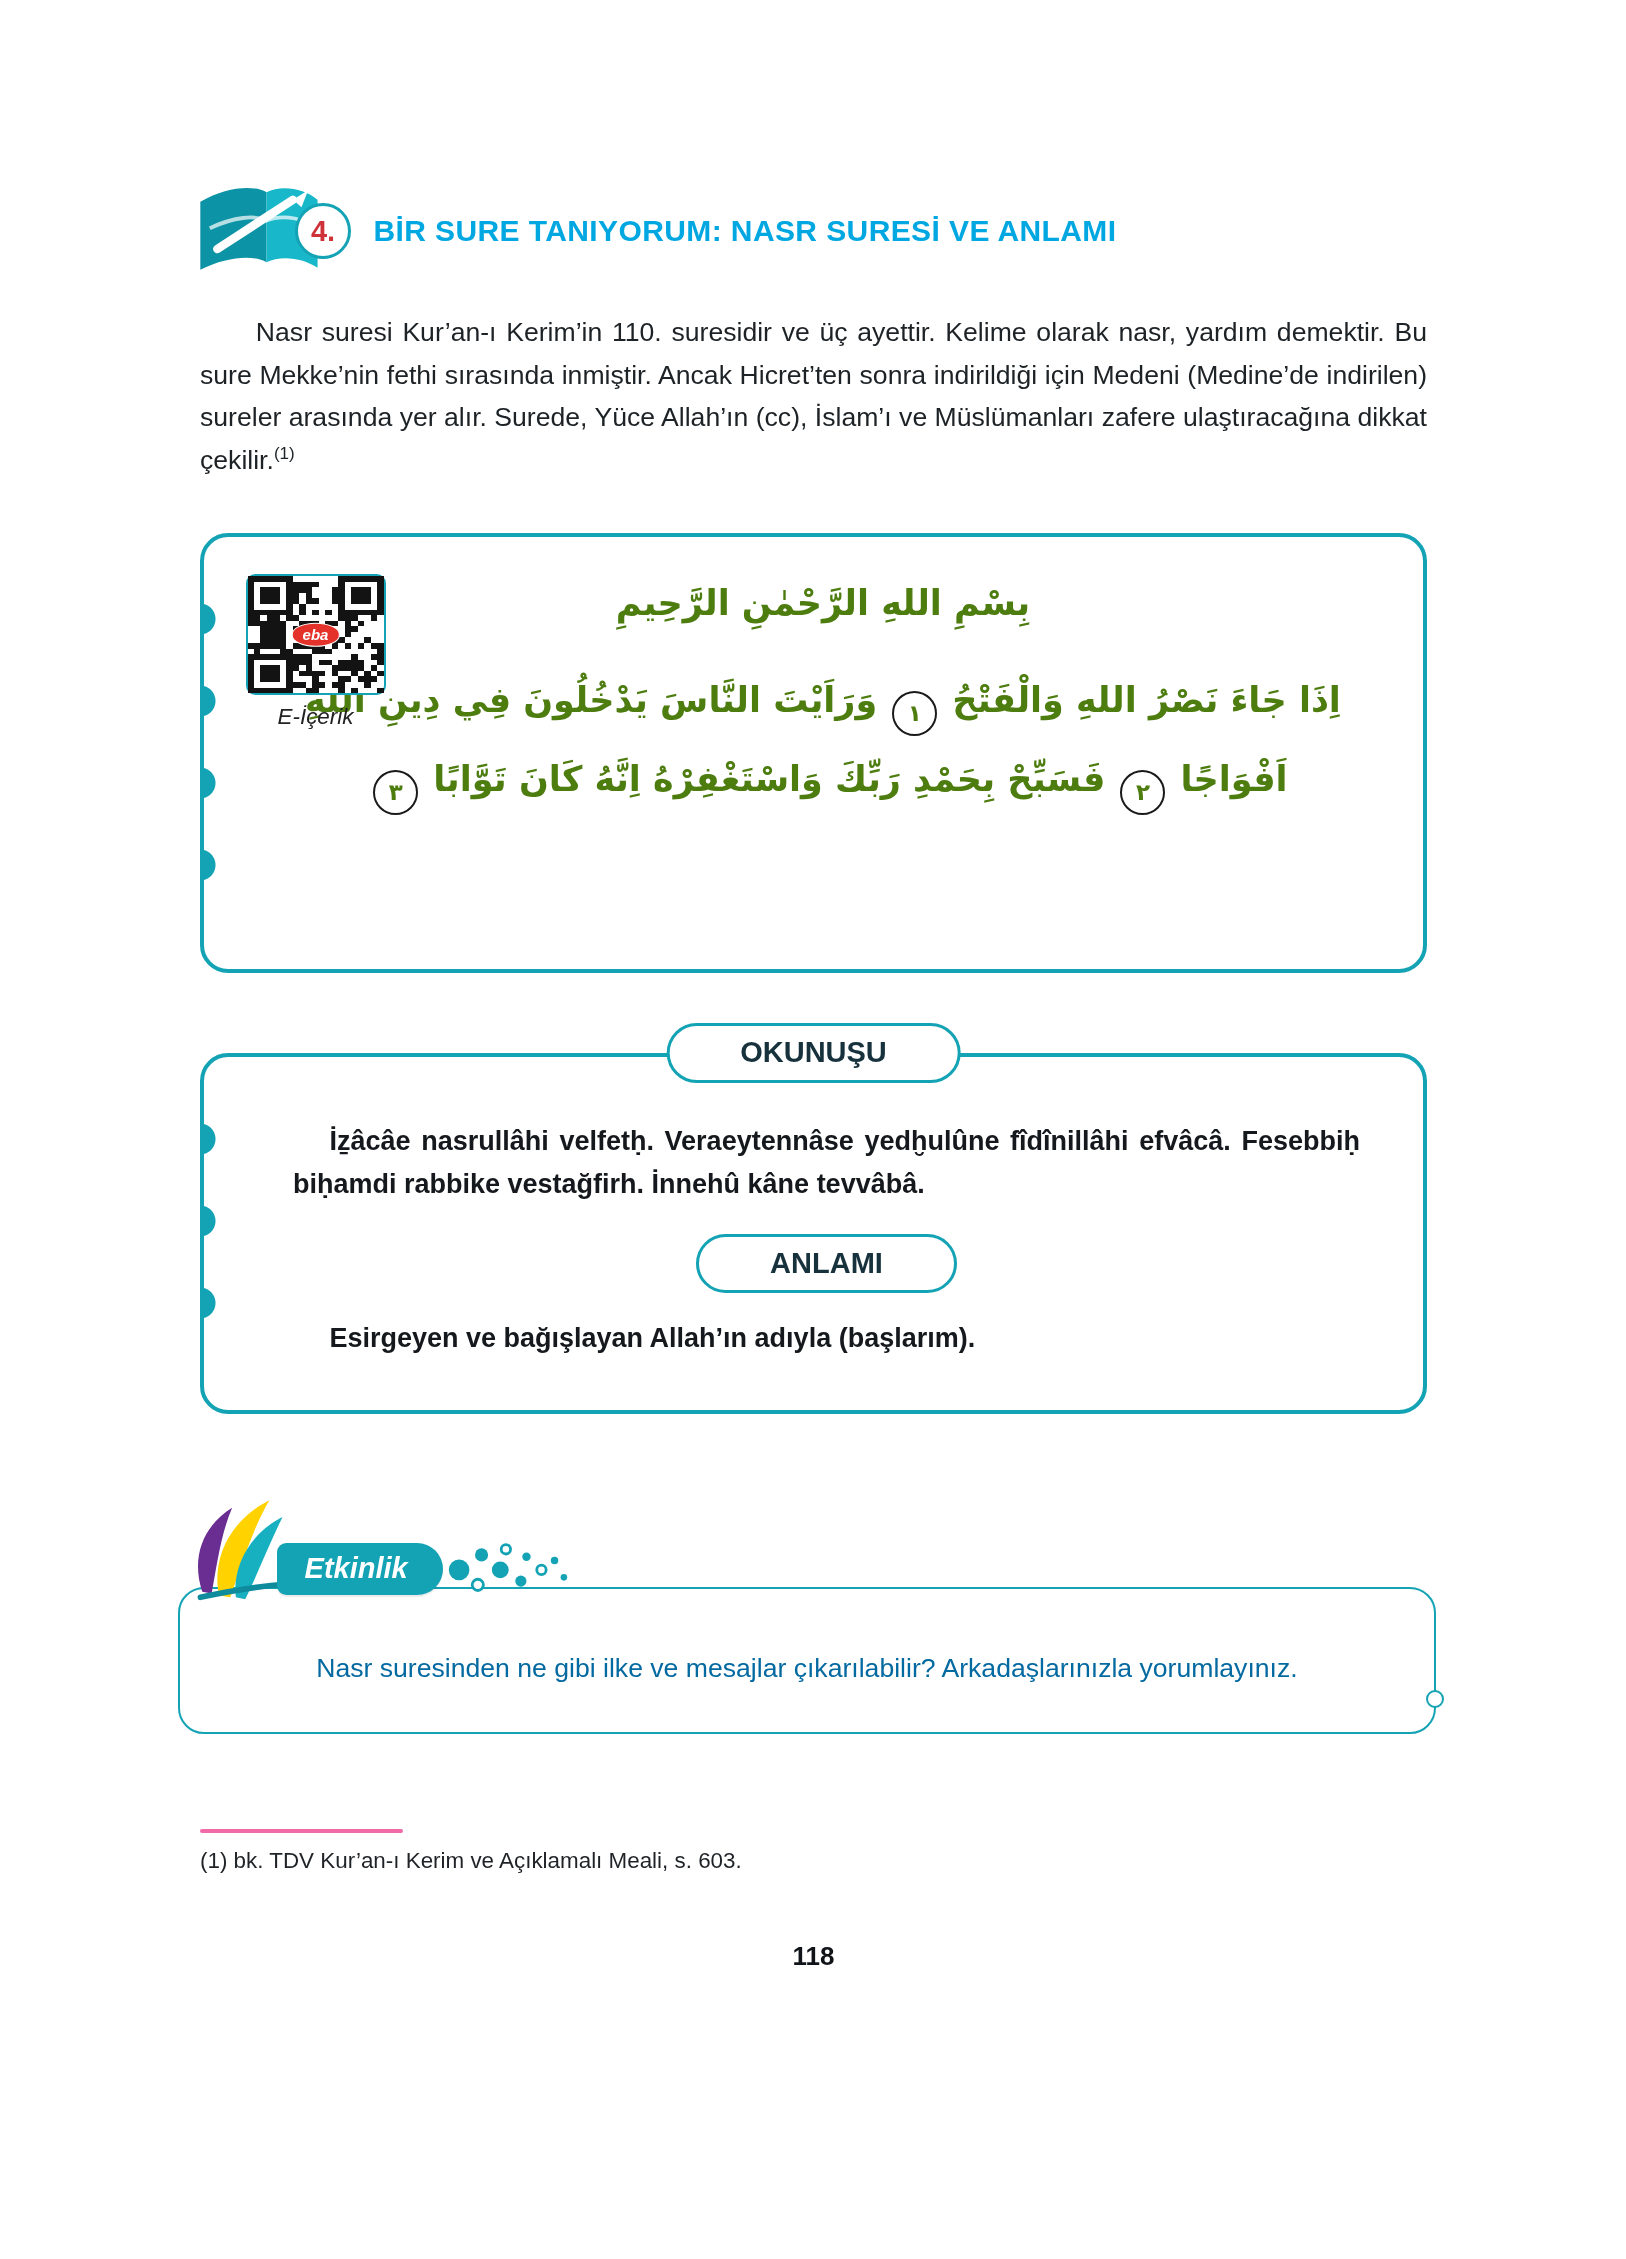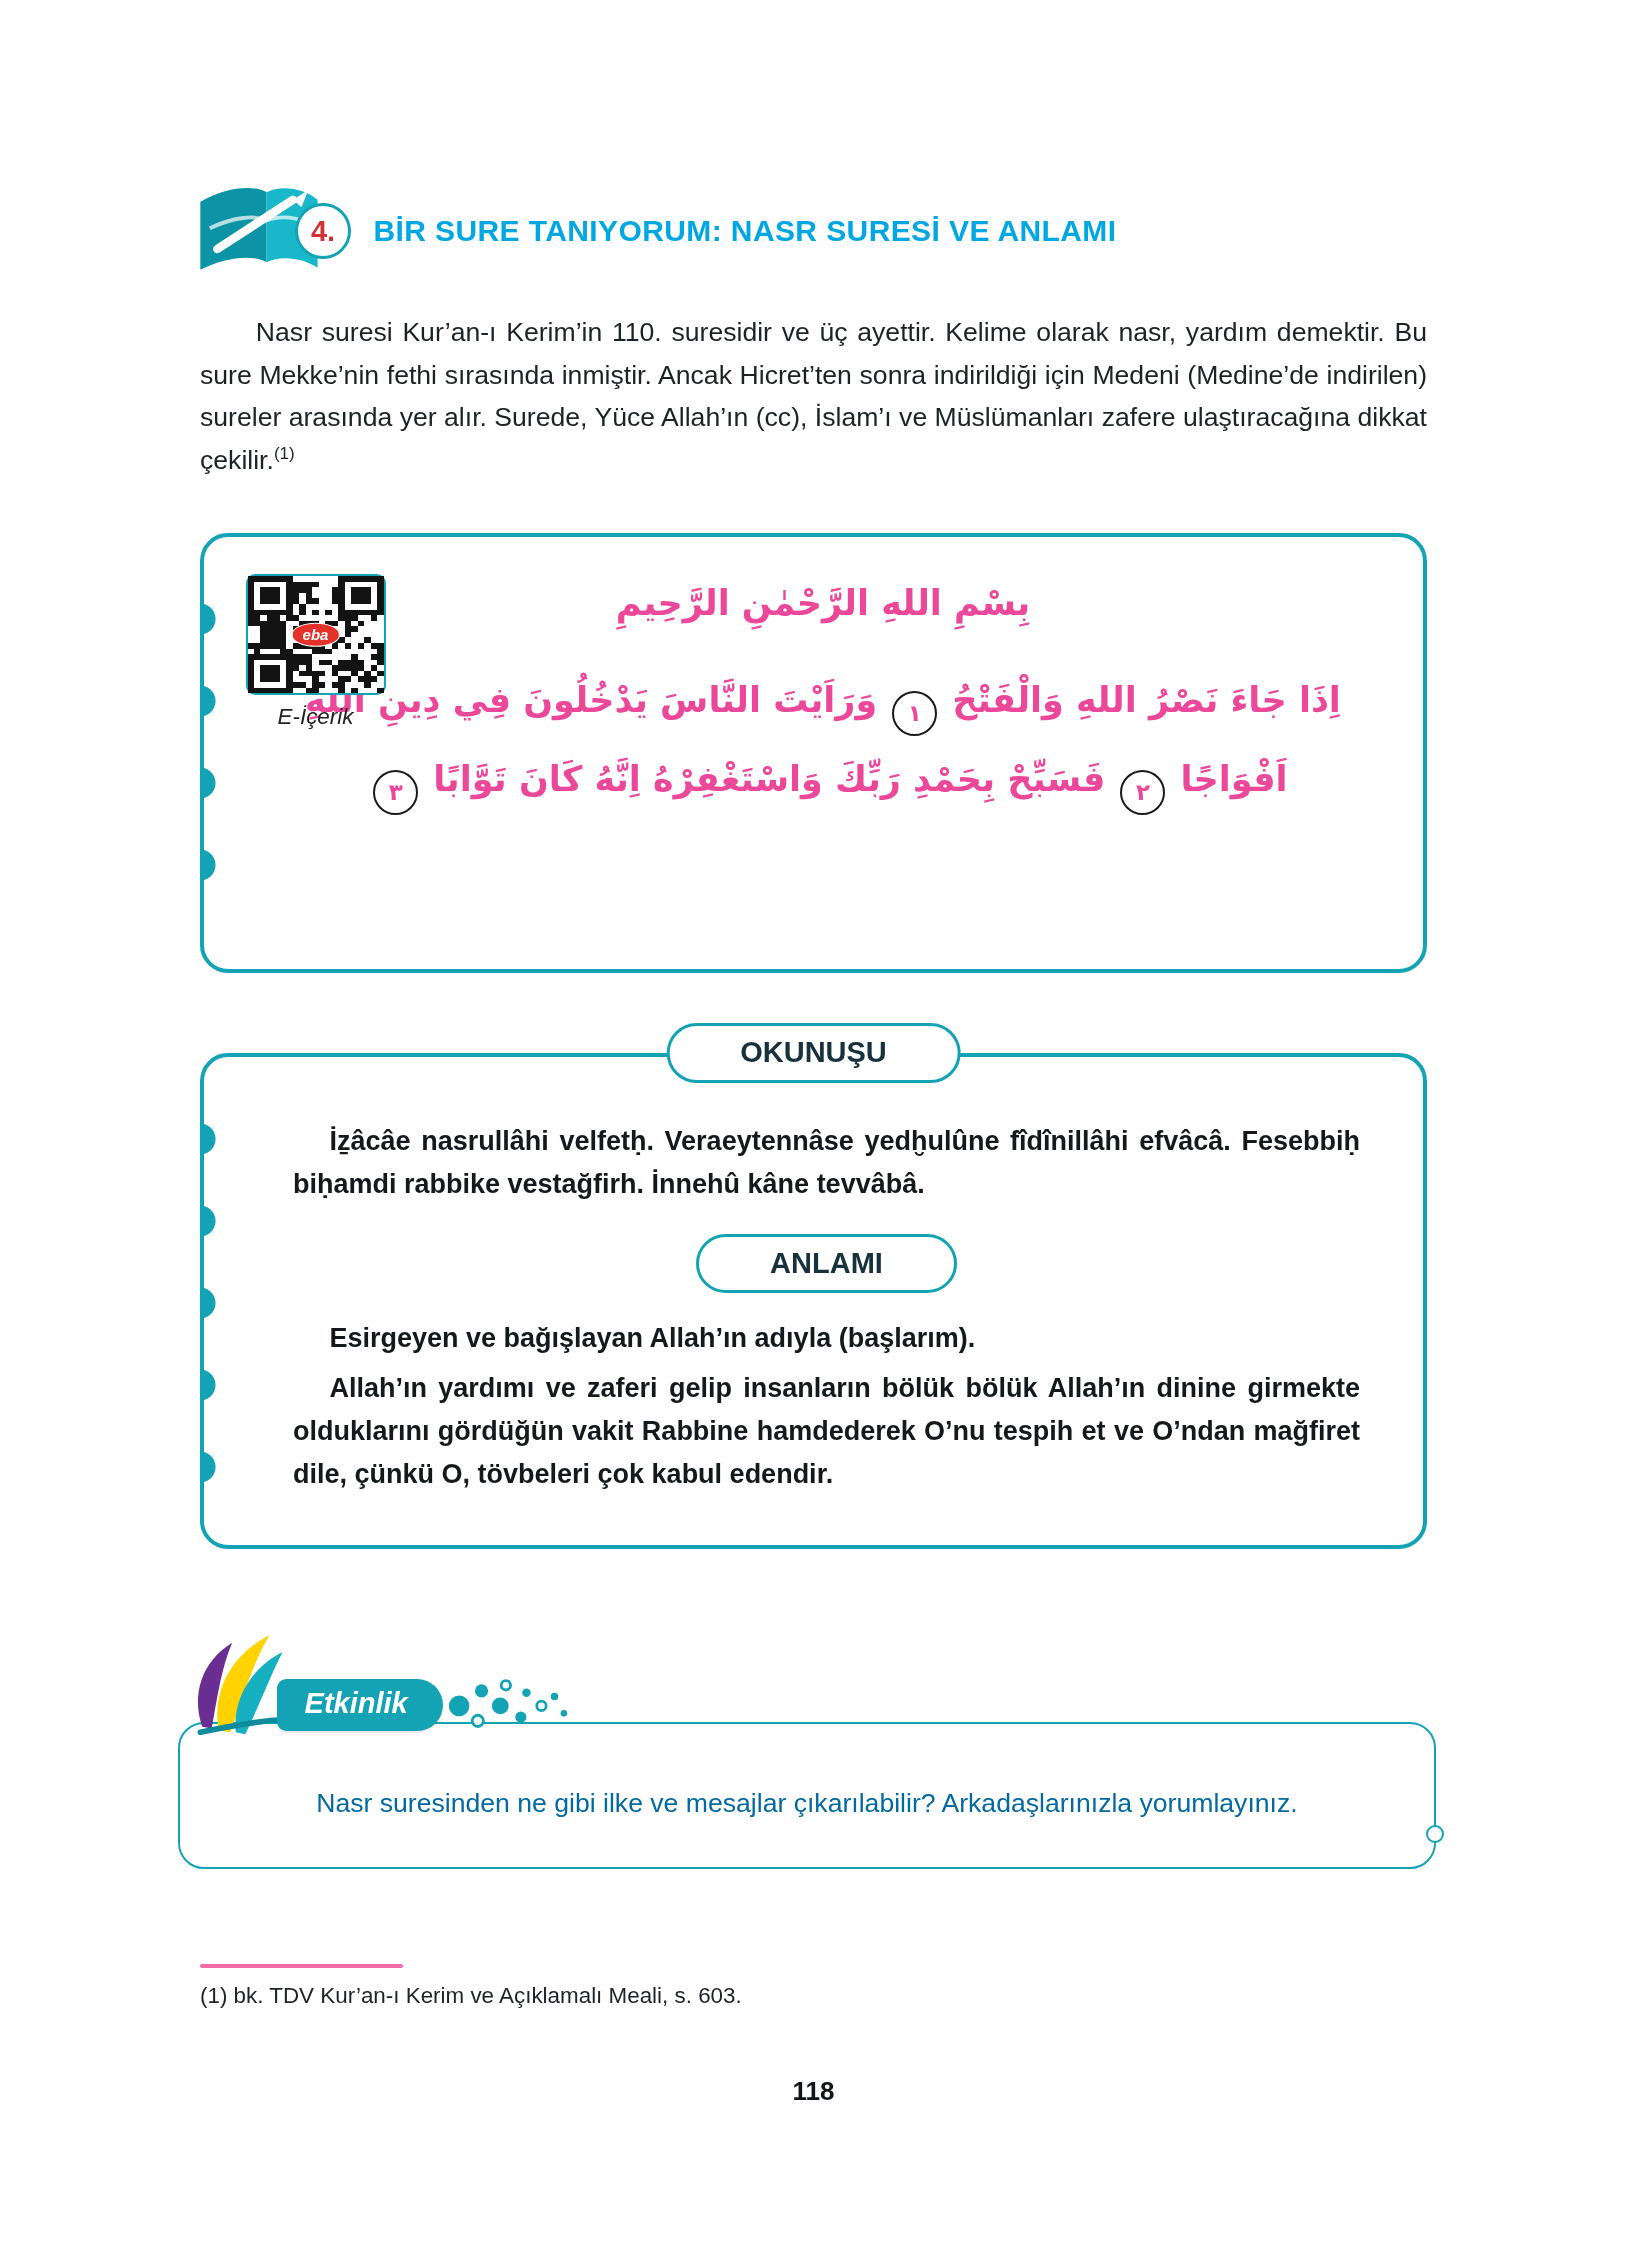--- a/index.html
+++ b/index.html
@@ -64,21 +64,21 @@
   .qr-grid{width:100%;height:100%;display:grid;grid-template-columns:repeat(21,1fr);grid-template-rows:repeat(21,1fr);}
   .qr-grid .m{background:#131313;}
   .eba-badge{
     position:absolute;top:50%;left:50%;transform:translate(-50%,-50%);
     background:var(--eba-red);color:#fff;font-style:italic;font-weight:bold;font-size:15px;
     padding:3.7px 10.3px;border-radius:50% / 46%;border:1.9px solid #fff;line-height:1;
   }
   .qr-label{margin-top:9.3px;font-style:italic;font-size:22.4px;color:#222;}
   .arabic{
     font-family:"DejaVu Sans",sans-serif;direction:rtl;text-align:center;
-    font-size:35px;font-weight:bold;color:#ec4899;
+    font-size:35px;font-weight:bold;color:#4d7c0f;
   }
   .ar-line{line-height:1.0;margin-bottom:26px;}
   .ar-line:first-child{padding-top:5.6px;margin-bottom:62px;}
   .ar-line:last-child{margin-bottom:0;}
   .ayah-mark{
     display:inline-flex;align-items:center;justify-content:center;
     width:45px;height:45px;border:2.8px solid #1a1a1a;border-radius:50%;
     font-size:23px;font-weight:bold;margin:0 15px;vertical-align:-9.3px;
   }
 
@@ -596,21 +596,20 @@
   <section class="frame frame-meaning">
     <div class="pill pill-top">
       <span>OKUNUŞU</span>
     </div>
     <div class="meaning-body">
       <p class="bp indent">İẕâcâe nasrullâhi velfetḥ. Veraeytennâse yedḫulûne fîdînillâhi efvâcâ. Fesebbiḥ biḥamdi rabbike vestağfirh. İnnehû kâne tevvâbâ.</p>
       <div class="pill pill-inner">
         <span>ANLAMI</span>
       </div>
       <p class="bp indent">Esirgeyen ve bağışlayan Allah’ın adıyla (başlarım).</p>
-      <p class="bp indent">Allah’ın yardımı ve zaferi gelip insanların bölük bölük Allah’ın dinine girmekte olduklarını gördüğün vakit Rabbine hamdederek O’nu tespih et ve O’ndan mağfiret dile, çünkü O, tövbeleri çok kabul edendir.</p>
     </div>
   </section>
 
   <div class="activity">
     <div class="activity-head">
       <svg class="quill" viewBox="0 0 150 140" aria-hidden="true">
         <path d="M26 112 C14 76 26 42 58 22 C46 50 42 82 36 114 Z" fill="#6a2d91"></path>
         <path d="M44 116 C36 78 54 36 98 14 C80 44 68 84 56 118 Z" fill="#ffd200"></path>
         <path d="M62 118 C58 86 76 50 112 32 C98 60 84 96 72 120 Z" fill="#17b0c0"></path>
         <path d="M24 118 C52 112 86 106 116 104" stroke="#0e8b9d" stroke-width="6" fill="none" stroke-linecap="round"></path>

